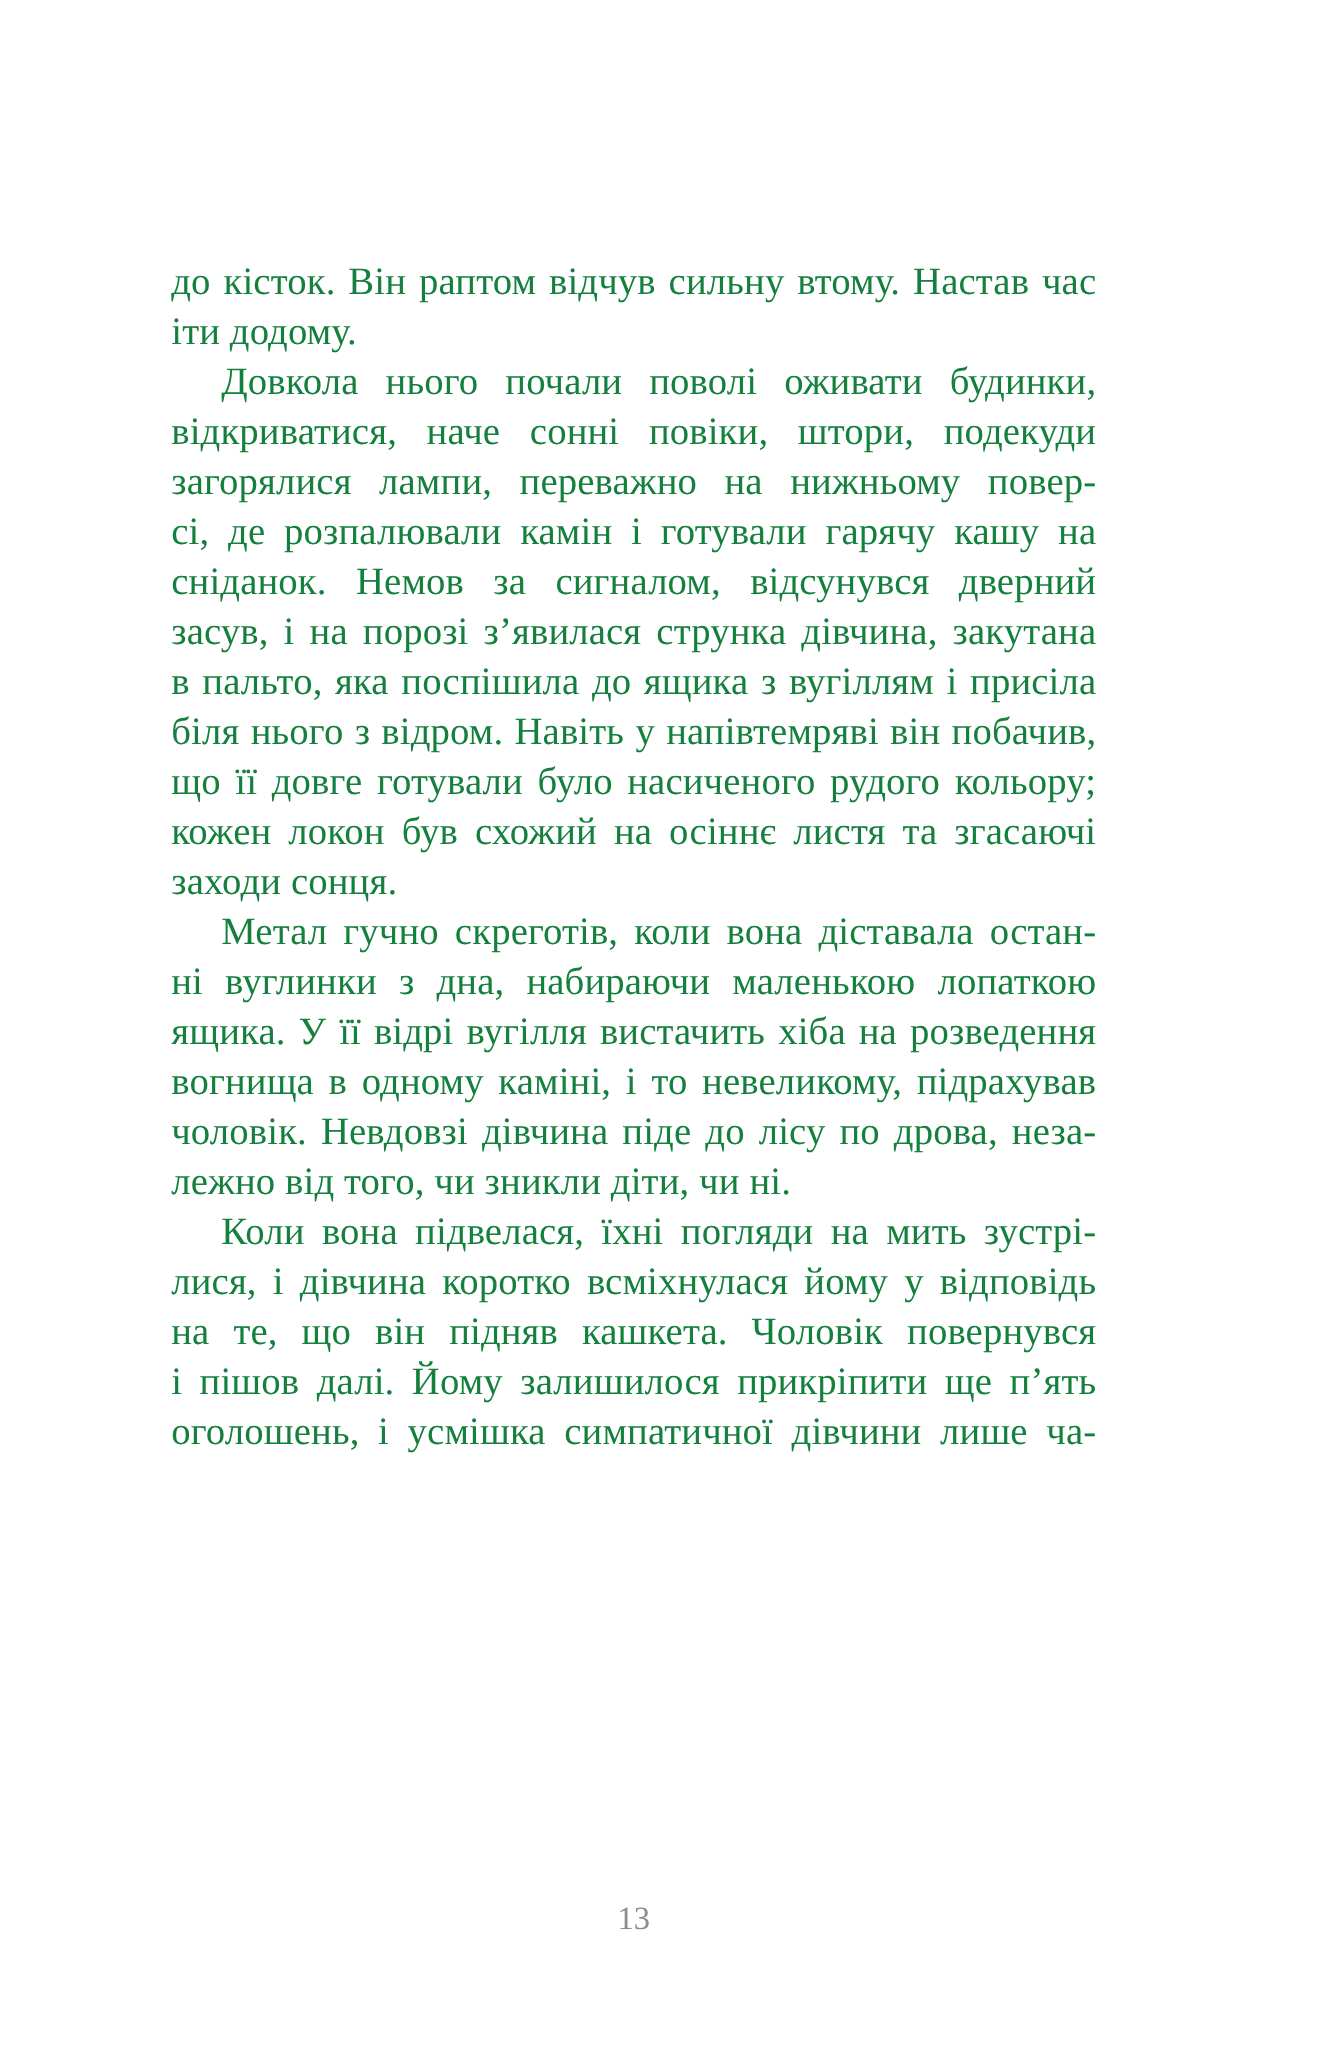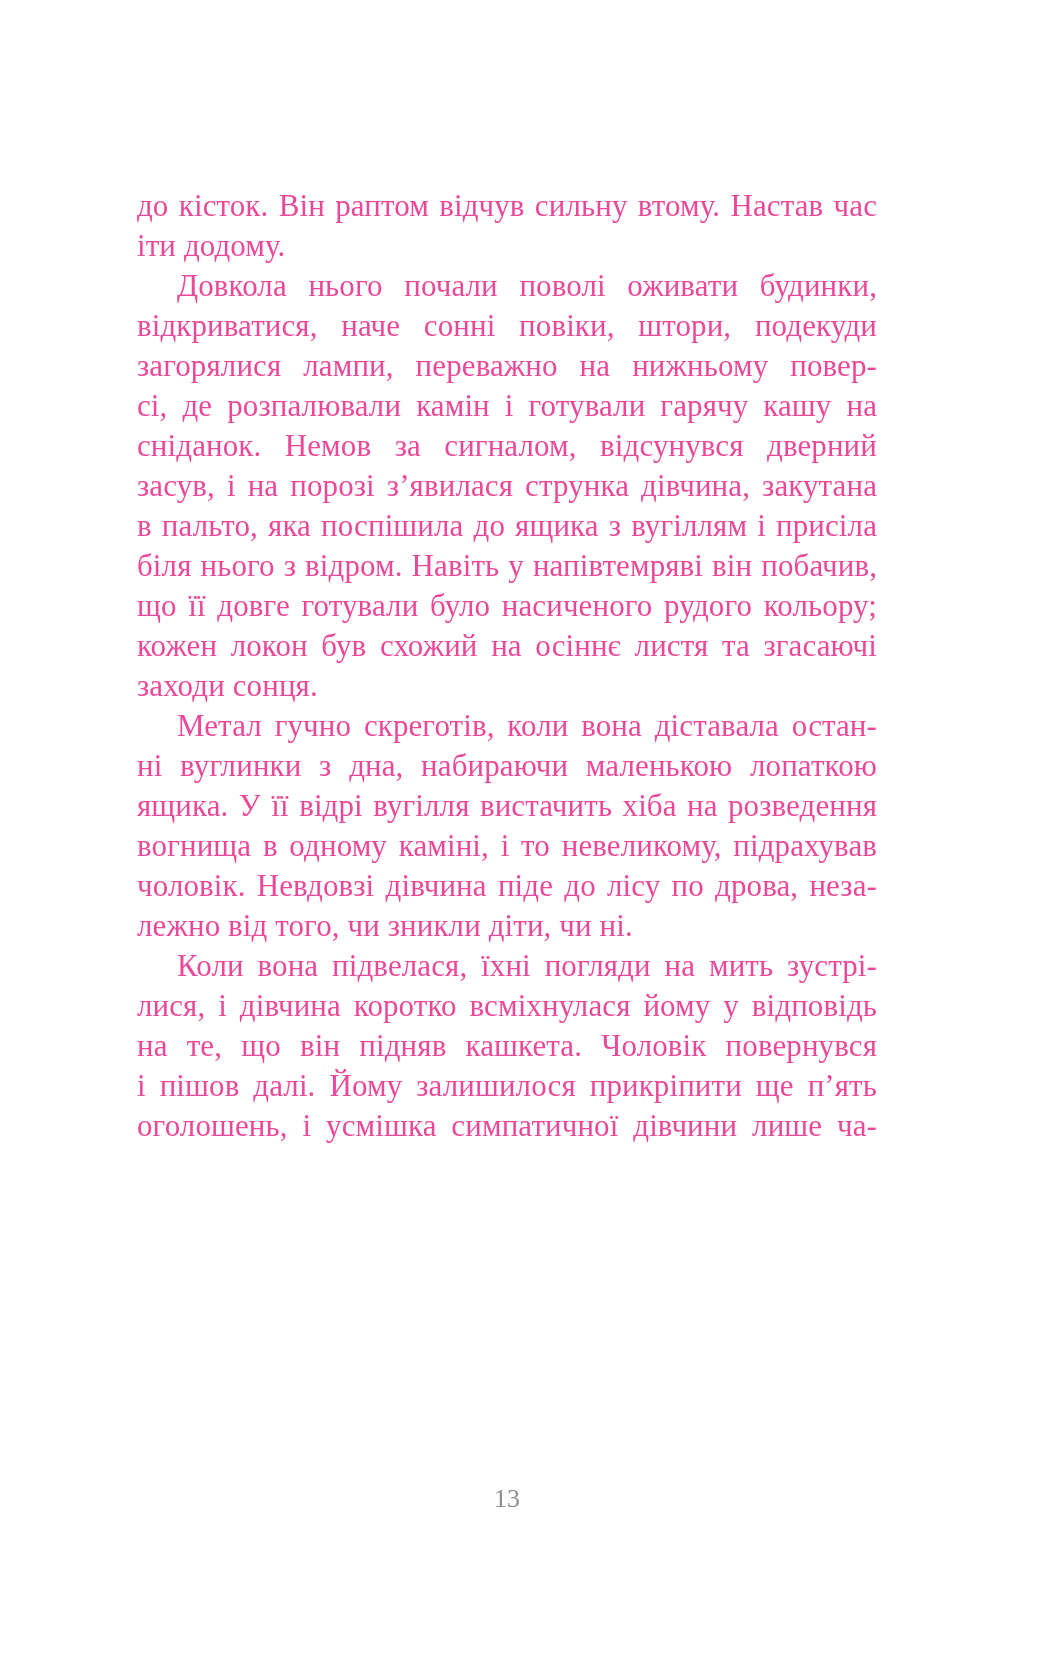--- a/index.html
+++ b/index.html
@@ -53,21 +53,21 @@
     text-align: center;
     font-size: 26px;
     line-height: 30px;
     color: #8d8d8d;
   }
 </style>
 </head>
 <body style="background: rgb(255, 255, 255);">
 
 <div class="page">
-  <div class="text-block" style="color: #ec4899;">
+  <div class="text-block" style="color: #15803d; margin-top: 19px;">
       <div class="paragraph">
         <div class="line">до кісток. Він раптом відчув сильну втому. Настав час</div>
         <div class="line last">іти додому.</div>
       </div>
       <div class="paragraph">
         <div class="line first">Довкола нього почали поволі оживати будинки,</div>
         <div class="line">відкриватися, наче сонні повіки, штори, подекуди</div>
         <div class="line">загорялися лампи, переважно на нижньому повер-</div>
         <div class="line">сі, де розпалювали камін і готували гарячу кашу на</div>
         <div class="line">сніданок. Немов за сигналом, відсунувся дверний</div>
@@ -87,14 +87,14 @@
         <div class="line last">лежно від того, чи зникли діти, чи ні.</div>
       </div>
       <div class="paragraph">
         <div class="line first">Коли вона підвелася, їхні погляди на мить зустрі-</div>
         <div class="line">лися, і дівчина коротко всміхнулася йому у відповідь</div>
         <div class="line">на те, що він підняв кашкета. Чоловік повернувся</div>
         <div class="line">і пішов далі. Йому залишилося прикріпити ще п’ять</div>
         <div class="line">оголошень, і усмішка симпатичної дівчини лише ча-</div>
       </div>
     </div>
-  <div class="page-number" style="color: rgb(141, 141, 141);">13</div>
+  <div class="page-number" style="color: rgb(141, 141, 141); margin-top: 36px;">13</div>
 </div>
 
 </body></html>

